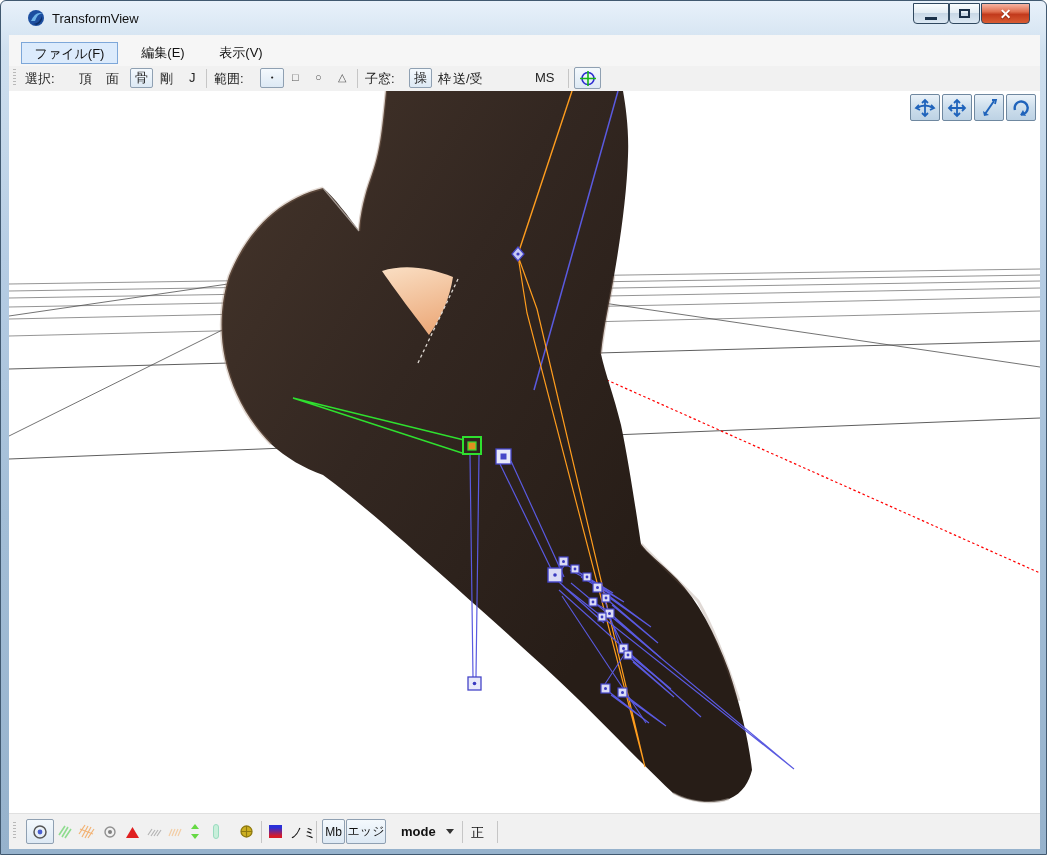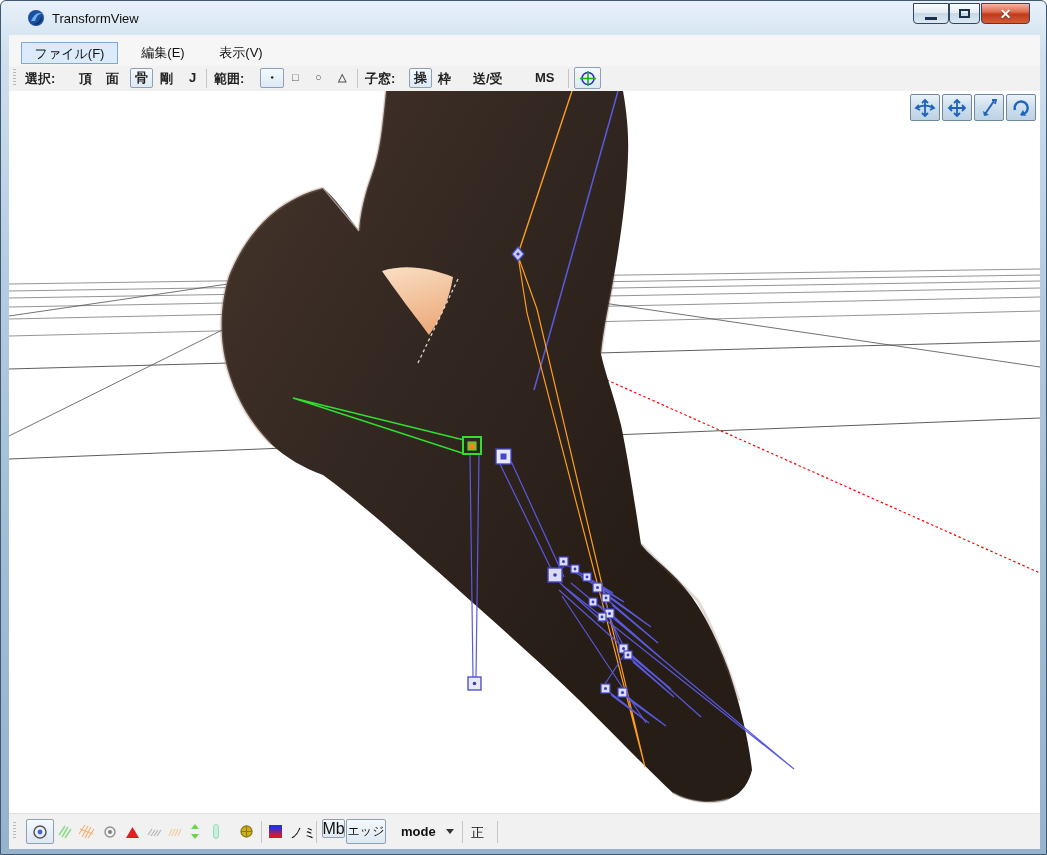--- a/index.html
+++ b/index.html
@@ -11,21 +11,21 @@
 .winbtn.min{left:912px;width:36px;background:linear-gradient(#fafdfe,#e4edf4 45%,#c9d8e6 50%,#dce8f3);}
 .winbtn.max{left:948px;width:31px;background:linear-gradient(#fafdfe,#e4edf4 45%,#c9d8e6 50%,#dce8f3);}
 .winbtn.close{left:980px;width:49px;background:linear-gradient(#f5b3a2,#e06f50 40%,#c23a1c 55%,#d95c33);}
 .glyph-min{width:12px;height:3px;background:#1b3048;margin-top:9px;}
 .glyph-max{width:11px;height:9px;border:2px solid #1b3048;box-sizing:border-box;}
 .glyph-close{color:#fff;font-size:14px;font-weight:bold;line-height:1;text-shadow:0 1px 1px #7a1a06;}
 .menubar{position:absolute;left:8px;top:34px;width:1031px;height:31px;background:#f6f6f6;}
 .menu-item{position:absolute;top:7px;height:22px;line-height:22px;font-size:13px;color:#111;text-align:center;}
 .menu-item.focus{background:#dcebfc;border:1px solid #7da7d9;box-sizing:border-box;}
 .toolbar{position:absolute;left:8px;top:65px;width:1031px;height:25px;background:#f1f1f1;border-bottom:1px solid #d9d9d9;font-size:13px;color:#222;}
-.toolbar > *{position:absolute;font-weight:bold;}
+.toolbar > *{position:absolute;}
 .grip{width:3px;height:18px;background:repeating-linear-gradient(180deg,#b9b9b9 0 1px,transparent 1px 3px);}
 .tb-toggle{border:1px solid #8fa0b2;background:linear-gradient(#f4f9fd,#dde9f4);border-radius:2px;height:20px;line-height:18px;box-sizing:border-box;text-align:center;top:2px;}
 .tb-text{top:4px;}
 .tb-sep{width:1px;height:19px;background:#c6c6c6;top:3px;}
 .tb-shape{font-size:11px;color:#555;top:5px;}
 .viewport{position:absolute;left:8px;top:90px;width:1031px;height:722px;background:#fff;overflow:hidden;}
 .navbtns{position:absolute;right:4px;top:3px;display:flex;gap:2px;}
 .navbtn{width:30px;height:27px;border:1px solid #6f88a0;border-radius:2px;background:linear-gradient(#eaf2f9,#cddeec 50%,#bdd2e4);display:flex;align-items:center;justify-content:center;box-sizing:border-box;}
 .bottombar{position:absolute;left:8px;top:812px;width:1031px;height:35px;background:#f1f1f1;border-top:1px solid #e0e0e0;font-size:13px;color:#111;}
 .bottombar > *{position:absolute;text-align:center;}
@@ -74,21 +74,21 @@
     <div class="tb-sep" style="left:197px;"></div>
     <span class="tb-text" style="left:205px;">範囲:</span>
     <span class="tb-toggle" style="left:251px;width:24px;">・</span>
     <span class="tb-shape" style="left:283px;">□</span>
     <span class="tb-shape" style="left:306px;">○</span>
     <span class="tb-shape" style="left:329px;">△</span>
     <div class="tb-sep" style="left:348px;"></div>
     <span class="tb-text" style="left:356px;">子窓:</span>
     <span class="tb-toggle" style="left:400px;width:23px;">操</span>
     <span class="tb-text" style="left:429px;">枠</span>
-    <span class="tb-text" style="left:464px;">送/受</span>
+    <span class="tb-text" style="left:444px;">送/受</span>
     <span class="tb-text" style="left:504px;margin-top:19px;">PS</span>
     <span class="tb-text" style="left:526px;">MS</span>
     <div class="tb-sep" style="left:559px;"></div>
     <span class="tb-toggle" style="left:565px;width:27px;height:22px;top:1px;padding-top:2px;">
       <svg width="18" height="17" viewBox="0 0 18 17">
         <circle cx="9" cy="8.5" r="6" fill="none" stroke="#2b2bd0" stroke-width="1.6"></circle>
         <path d="M9,1 V16 M1,8.5 H17" stroke="#17b517" stroke-width="1.6" fill="none"></path>
       </svg>
     </span>
   </div>
@@ -289,21 +289,21 @@
             <linearGradient id="br" x1="0" y1="0" x2="0" y2="1">
               <stop offset="0.2" stop-color="#2a30d8"></stop>
               <stop offset="0.85" stop-color="#d81a28"></stop>
             </linearGradient>
           </defs>
         <rect x="1" y="1" width="13" height="13" fill="url(#br)"></rect>
       </svg>
     </div>
     <span class="bb-text" style="left:281px;">ノミ</span>
     <div class="bb-sep" style="left:307px;"></div>
-    <div class="bb-btn" style="left:313px;top:5px;width:23px;height:19px;font-size:16px;">
+    <div class="bb-btn" style="left:313px;top:5px;width:23px;height:25px;font-size:12px;">
         <span>Mb</span>
       </div>
     <div class="bb-btn" style="left:337px;top:5px;width:40px;height:25px;font-size:12px;">
         <span>エッジ</span>
       </div>
     <span class="bb-text" style="left:392px;font-weight:bold;">mode</span>
     <div class="mode-arrow" style="left:437px;top:15px;"></div>
     <div class="bb-sep" style="left:453px;"></div>
     <span class="bb-text" style="left:462px;">正</span>
     <div class="bb-sep" style="left:488px;"></div>

